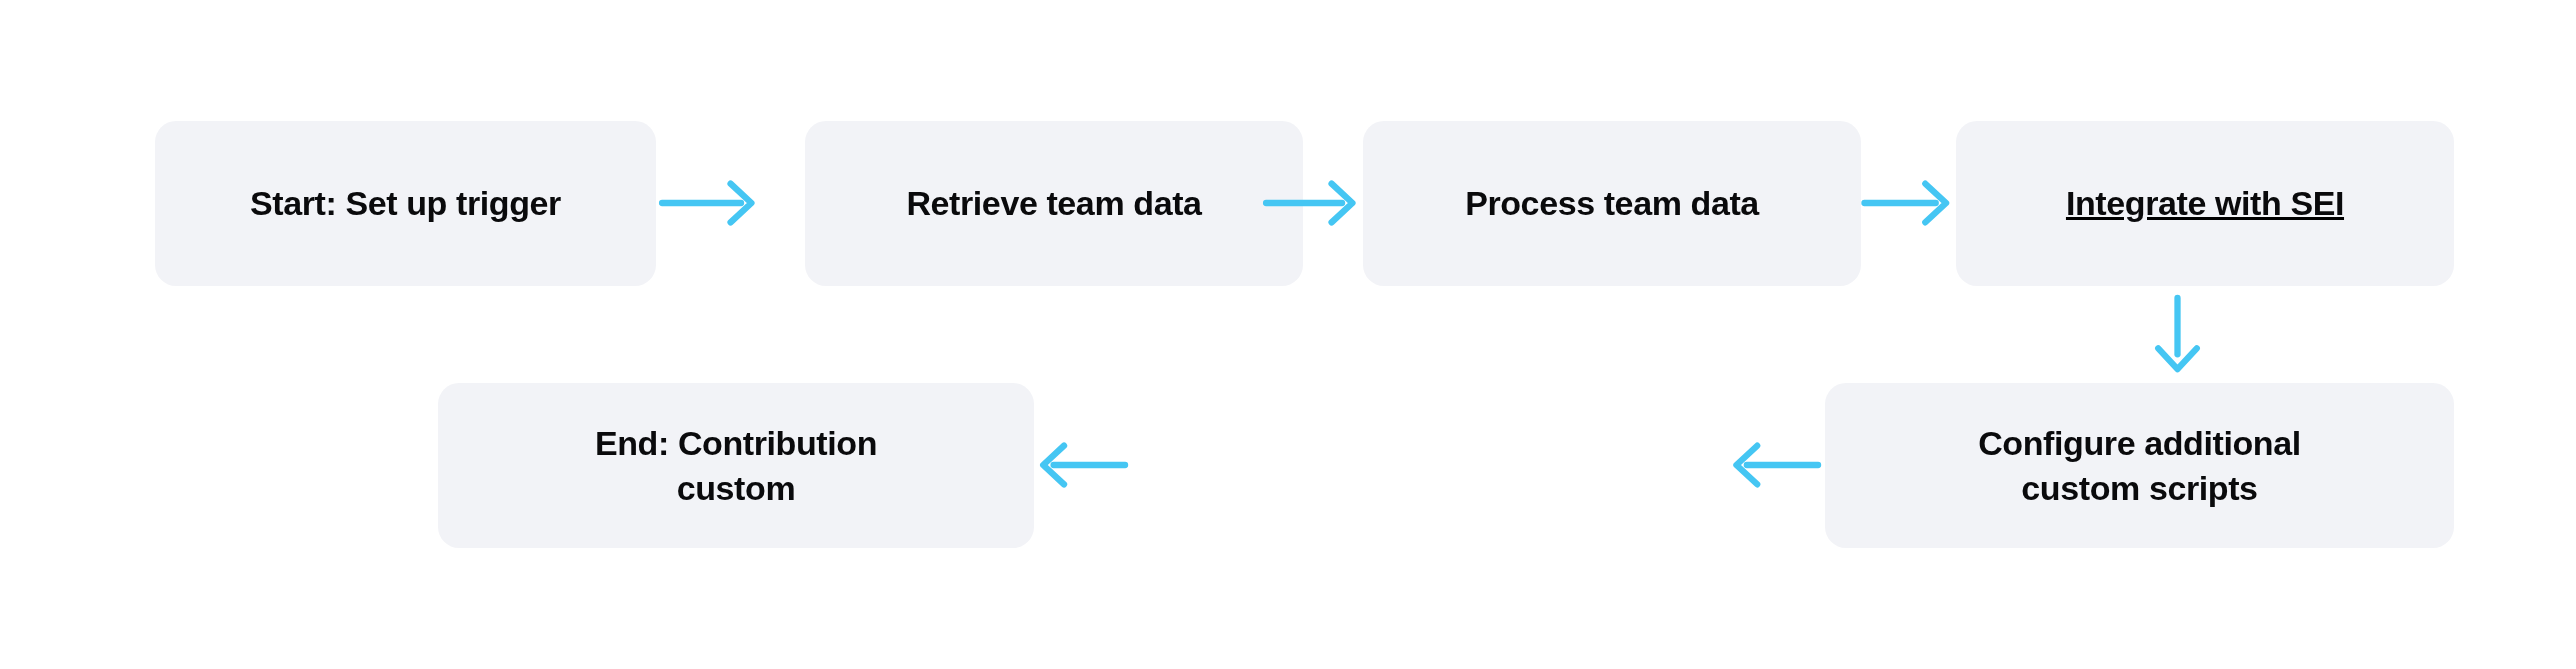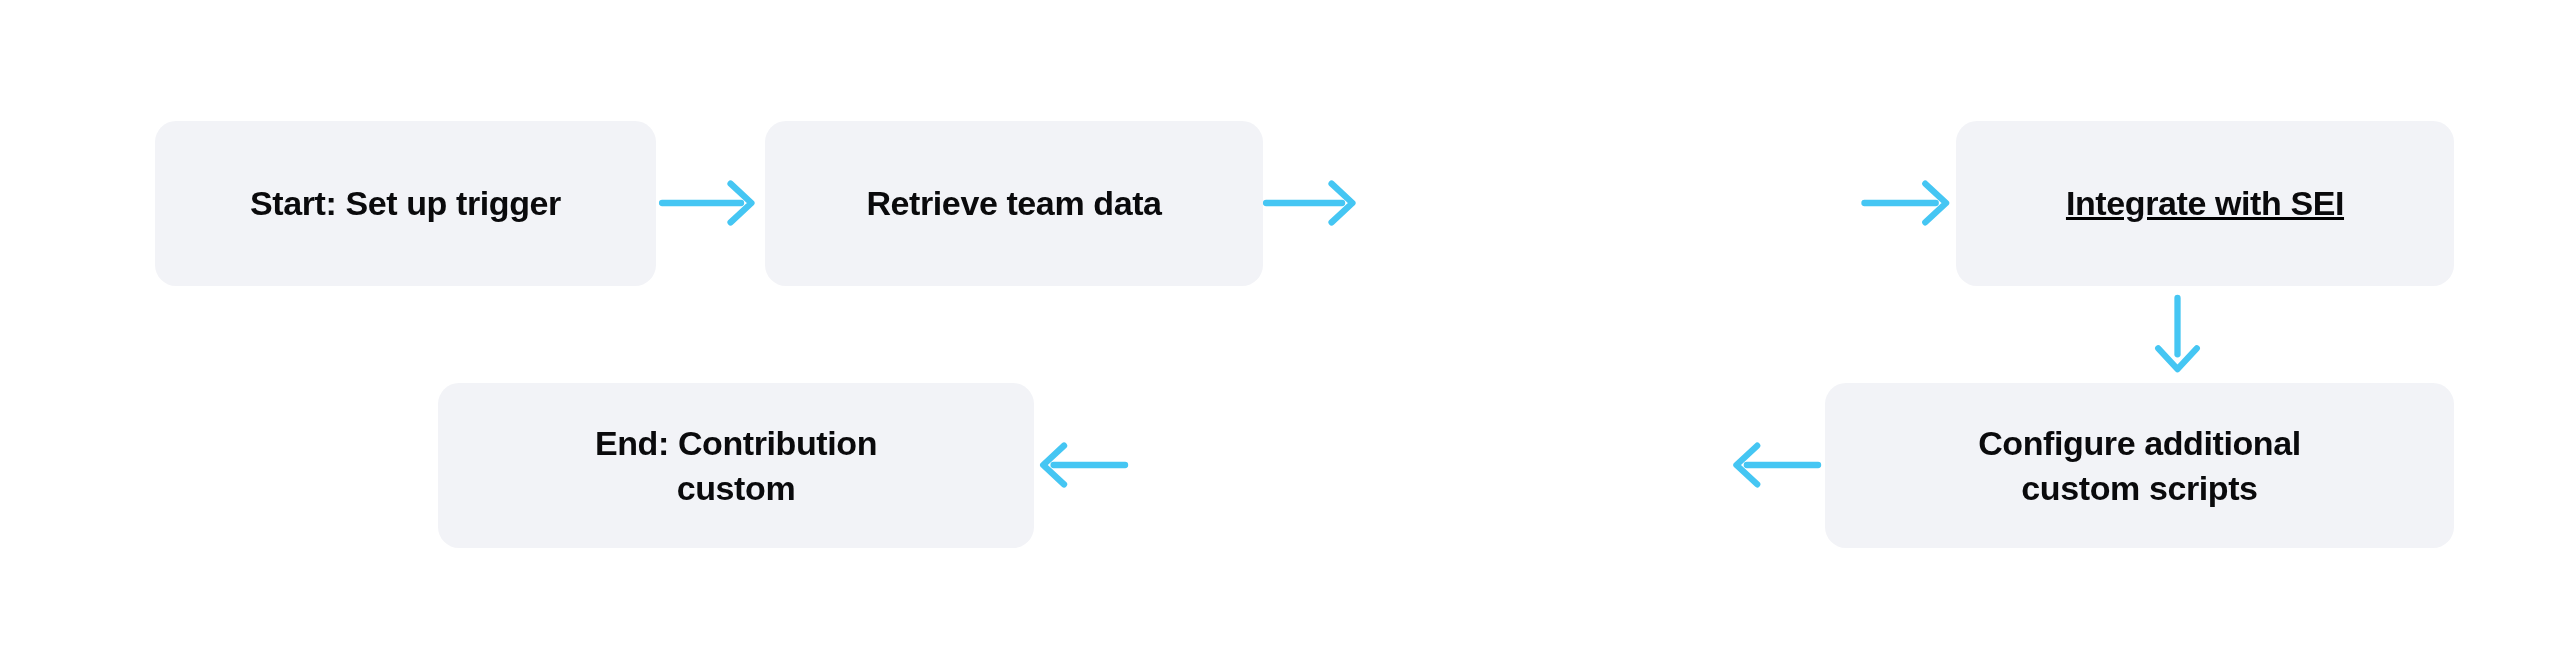--- a/index.html
+++ b/index.html
@@ -39,21 +39,21 @@
   .arrow line,
   .arrow polyline {
     stroke: var(--arrow, #45c6f3);
     stroke-width: 8.5;
     fill: none;
     stroke-linecap: round;
     stroke-linejoin: round;
   }
   
   .n-start     { left: 155px;  top: 121px; width: 501px; height: 165px; }
-  .n-retrieve  { left: 765px; top: 121px; width: 498px; height: 165px; }
+  .n-retrieve  { left: 805px; top: 121px; width: 498px; height: 165px; }
   .n-process   { left: 1363px; top: 121px; width: 498px; height: 165px; }
   .n-integrate { left: 1956px; top: 121px; width: 498px; height: 165px; text-decoration: underline; }
   
   .n-configure { left: 1825px; top: 383px; width: 629px; height: 165px; justify-content: center; }
   .n-save      { left: 1131px; top: 383px; width: 599px; height: 165px; }
   .n-end       { left: 438px;  top: 383px; width: 596px; height: 165px; }
   
   .a-1 { left: 656px;  top: 171px; }
   .a-2 { left: 1260px; top: 171px; }
   .a-3 { left: 1860px; top: 171px; }
@@ -77,20 +77,23 @@
 
   <div class="node n-retrieve">
     <span class="node-label">Retrieve team data</span>
   </div>
 
   <svg class="arrow a-2" width="103" height="64" viewBox="0 0 138 86">
     <line x1="8" y1="43" x2="110" y2="43"></line>
     <polyline points="96,17 124,43 96,69"></polyline>
   </svg>
 
+  <div class="node n-process">
+    <span class="node-label">Process team data</span>
+  </div>
 
   <svg class="arrow a-3" width="95" height="64" viewBox="0 0 128 86">
     <line x1="6" y1="43" x2="102" y2="43"></line>
     <polyline points="88,17 116,43 88,69"></polyline>
   </svg>
 
   <div class="node n-integrate">
     <span class="node-label">Integrate with SEI</span>
   </div>
 

